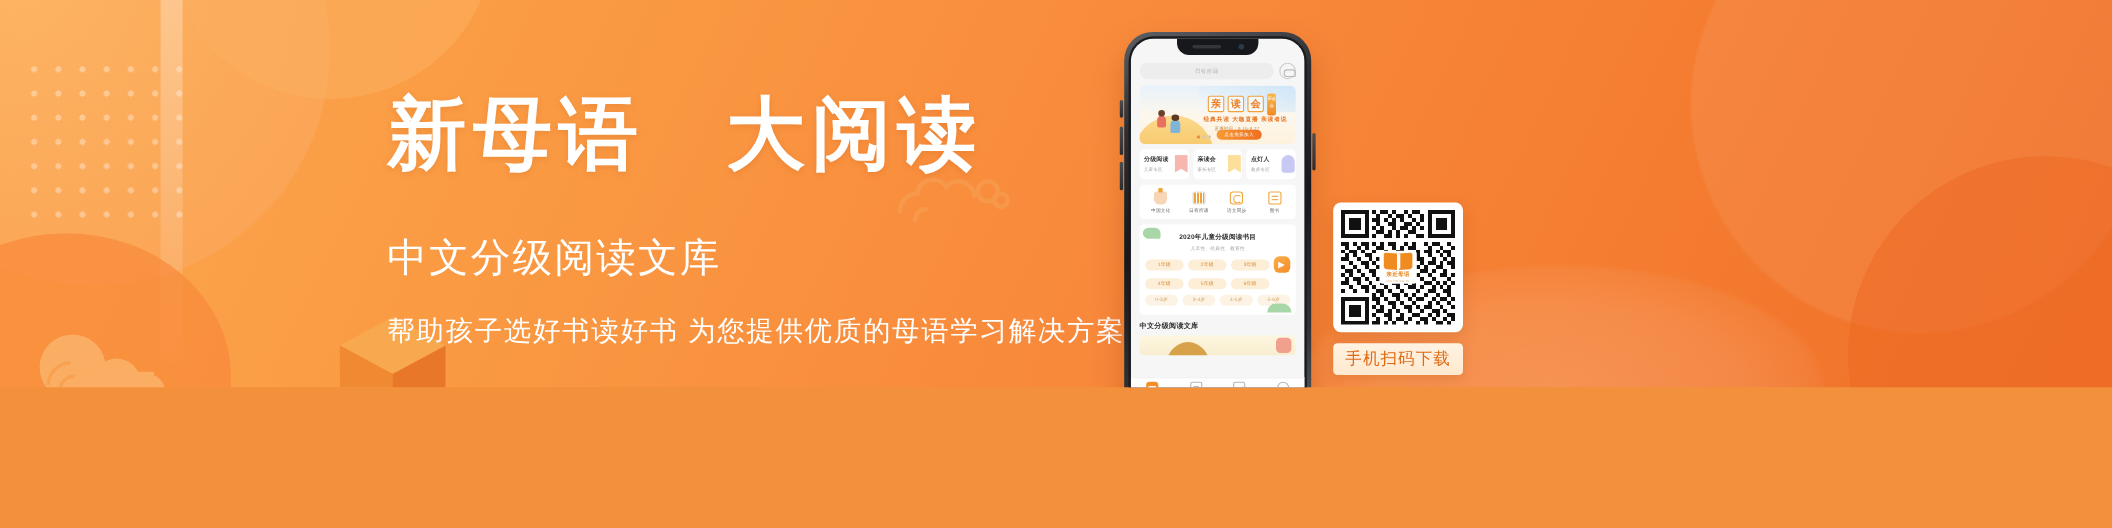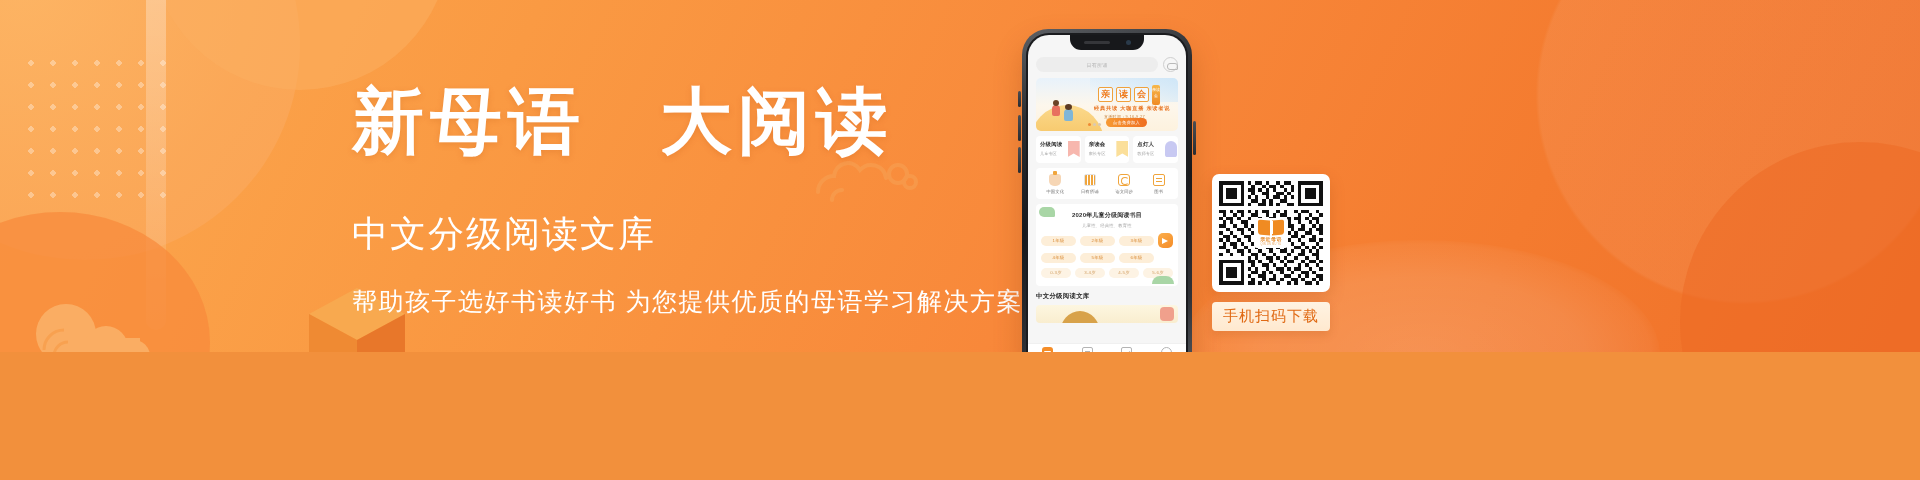--- a/index.html
+++ b/index.html
@@ -341,21 +341,21 @@
   .ti.note::after { content:""; position:absolute; left:2px; top:2.5px; right:2px; height:1px; background:#b4b4b4; box-shadow:0 3px 0 #b4b4b4; }
   .ti.study { border:1.2px solid #b4b4b4; border-radius:2px; }
   .ti.study::after { content:""; position:absolute; left:3px; top:3px; width:4px; height:2px; border-left:1.2px solid #b4b4b4; border-bottom:1.2px solid #b4b4b4; transform:rotate(-45deg); }
   .ti.me { border:1.2px solid #b4b4b4; border-radius:50%; }
   .home-bar {
     position:absolute; left:50%; bottom:3px; transform:translateX(-50%);
     width:52px; height:2.5px; border-radius:2px; background:#1a1a1a;
   }
 
   
-  .qr-wrap { position:absolute; left:1212px; top:174px; width:118px; }
+  .qr-wrap { position:absolute; left:1212px; top:184px; width:118px; }
   .qr-card {
     width:118px; height:118px; background:#fff; border-radius:7px;
     padding:7px; box-shadow:0 6px 16px rgba(150,60,10,.2);
   }
   .qr-canvas { width:104px; height:104px; position:relative; }
   .qr-logo {
     position:absolute; left:50%; top:50%; transform:translate(-50%,-50%);
     width:34px; height:30px; background:#fff; border-radius:3px;
     display:flex; flex-direction:column; align-items:center; justify-content:center;
     gap:1px;

